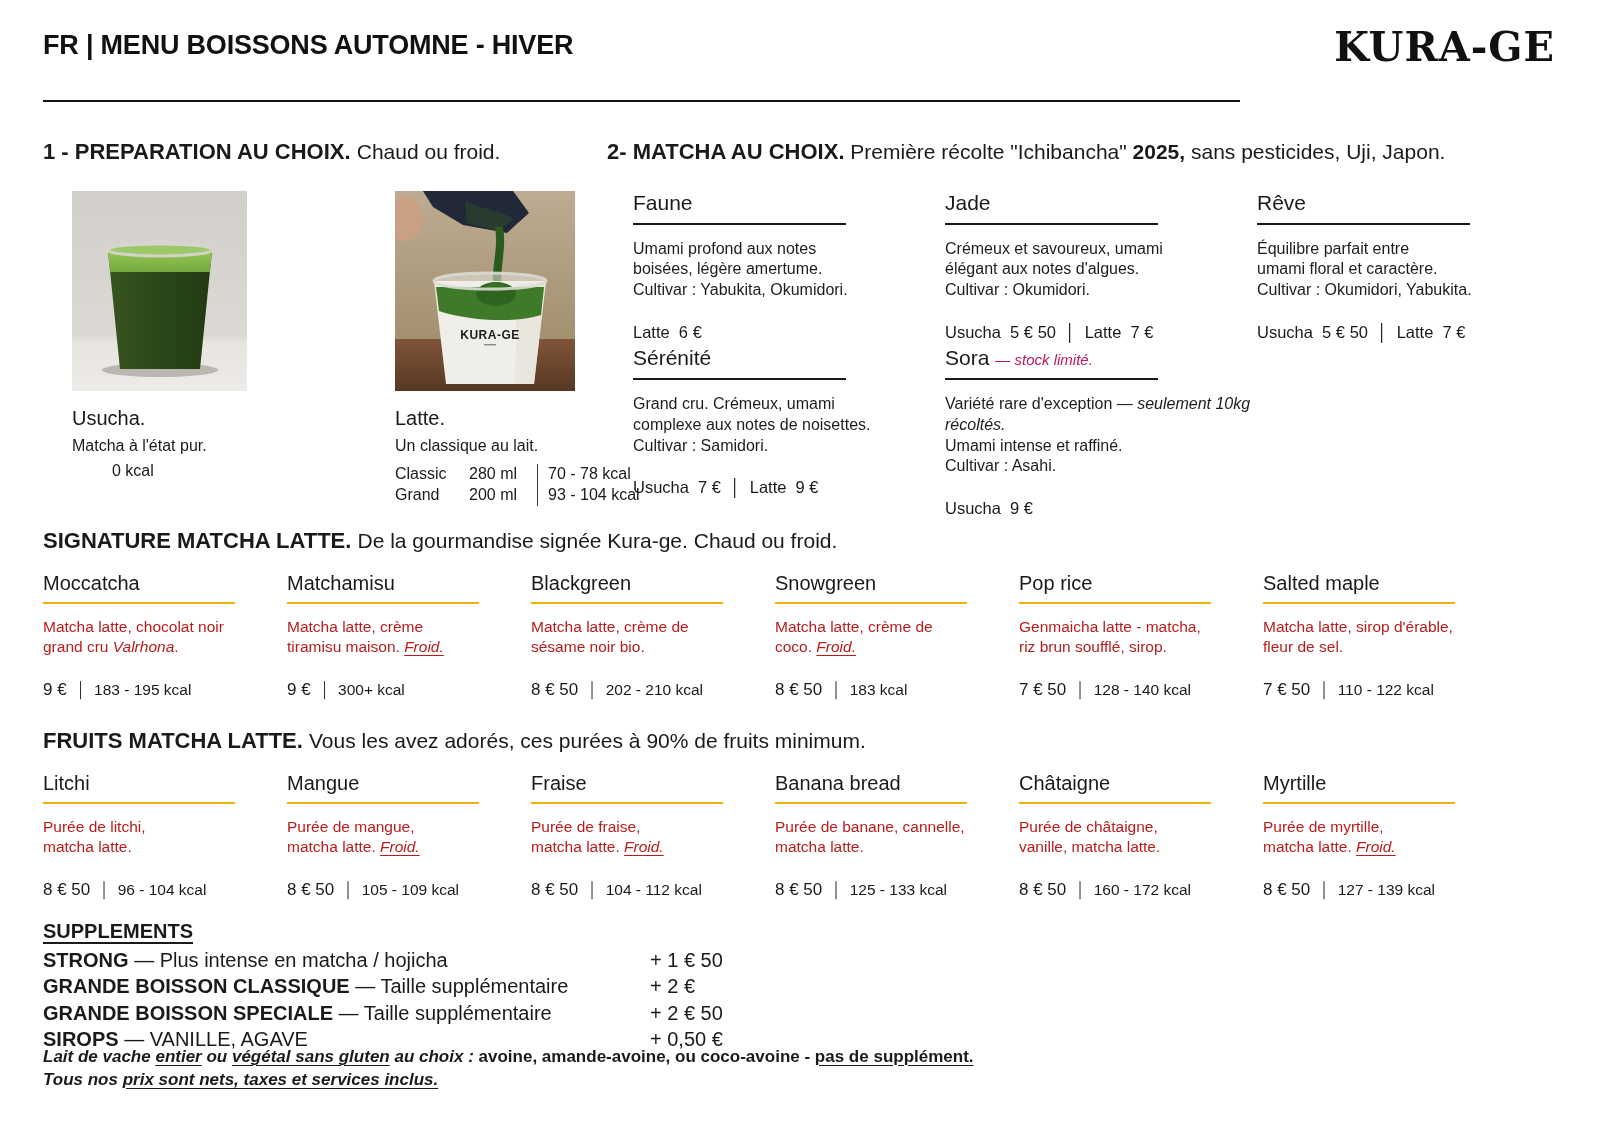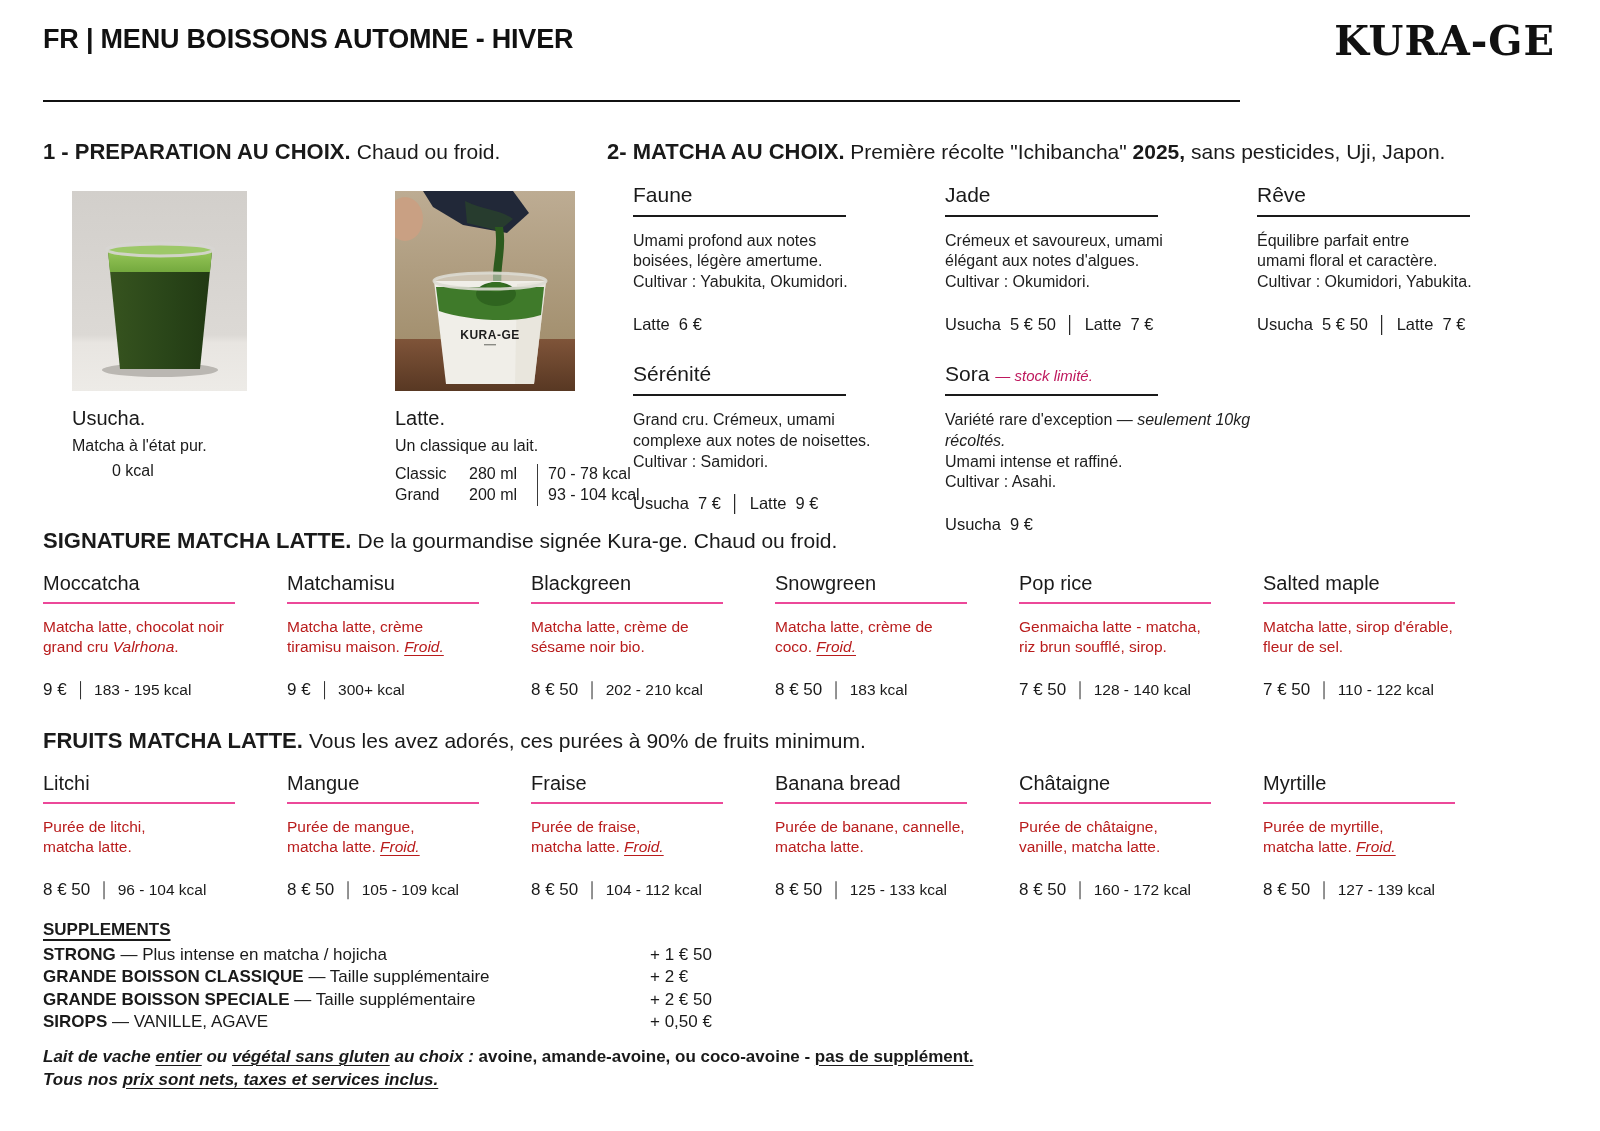--- a/index.html
+++ b/index.html
@@ -4,21 +4,21 @@
 <style>
   * { margin:0; padding:0; box-sizing:border-box; }
   body { background:#ffffff; font-family:"Liberation Sans","DejaVu Sans",sans-serif; color:#1a1a1a; }
   .page { position:relative; width:1600px; height:1131px; background:#fff; overflow:hidden; }
 
   .b { font-weight:bold; }
   .i { font-style:italic; }
   .u { text-decoration:underline; text-underline-offset:3px; text-decoration-thickness:1px; }
 
   
-  .header { position:absolute; left:43px; top:16px; right:45px; display:flex; justify-content:space-between; align-items:center; }
+  .header { position:absolute; left:43px; top:22px; right:45px; display:flex; justify-content:space-between; align-items:center; }
   .page-title { font-size:27px; font-weight:bold; letter-spacing:-0.2px; color:#111; }
   .logo { font-family:"DejaVu Serif","Liberation Serif",serif; font-weight:bold; font-size:40px; letter-spacing:1px; color:#111; transform:scaleY(1.04); }
   .rule { position:absolute; left:43px; top:100px; width:1197px; border-top:2px solid #111; }
 
   
   .sec-head { font-size:22px; line-height:1.3; white-space:nowrap; }
   .sec-head .h-bold { font-weight:bold; }
   .sec-head .h-rest { font-weight:normal; font-size:21px; }
 
   
@@ -30,42 +30,42 @@
   .caption { margin-top:16px; width:270px; }
   .cap-name { font-size:20px; margin-bottom:6px; }
   .cap-desc { font-size:16px; line-height:1.3; margin-bottom:4px; }
   .cap-kcal { font-size:16px; margin-top:6px;margin-left:40px; }
   .sz-table { margin-top:8px; }
   .sz-row { display:grid; grid-template-columns:74px 62px auto; font-size:16px; line-height:1.3; }
   .sz-kcal { border-left:1.5px solid #3a3a3a; padding-left:10px; margin-left:6px; }
 
   
   .sec2 { position:absolute; left:607px; top:138px; width:955px; }
-  .tea-grid { margin-left:26px; margin-top:16px; display:grid; grid-template-columns:312px 312px 312px; row-gap:28px; }
+  .tea-grid { margin-left:26px; margin-top:24px; display:grid; grid-template-columns:312px 312px 312px; row-gap:4px; }
   .tea-name-row { width:max-content; min-width:213px; border-bottom:2px solid #1a1a1a; padding-bottom:8px; margin-bottom:14px; }
   .tea-name { font-size:21px; }
   .tea-note { font-style:italic; font-size:15px; margin-left:6px; color:#be185d; }
   .tea-desc { font-size:16px; line-height:1.3; color:#1d1d1d; }
   .tea-price { margin-top:22px; font-size:16.5px; white-space:pre-wrap; }
 
   
   .band { position:absolute; left:43px; width:1464px; }
   .sig { top:527px; }
   .fruits { top:727px; }
   .card-grid { margin-top:16px; display:grid; grid-template-columns:repeat(6,1fr); }
-  .card-name-row { width:max-content; min-width:192px; border-bottom:2px solid #ec4899; padding-bottom:7px; margin-bottom:13px; }
+  .card-name-row { width:max-content; min-width:192px; border-bottom:2px solid #eab308; padding-bottom:7px; margin-bottom:13px; }
   .card-name { font-size:20px; }
   .card-desc { font-size:15.5px; line-height:1.34; color:#b91c1c; }
   .card-price { margin-top:22px; white-space:nowrap; }
   .price-main { font-size:17px; }
   .price-sep { font-size:15px; color:#333; margin:0 8px 0 10px; }
   .price-kcal { font-size:15.5px; }
 
   
-  .supp { position:absolute; left:43px; top:920px; width:760px; font-size:17px; }
+  .supp { position:absolute; left:43px; top:920px; width:760px; font-size:20px; }
   .supp-title { font-weight:bold; text-decoration:underline; text-underline-offset:4px; text-decoration-thickness:1.5px; margin-bottom:4px; }
   .supp-row { display:grid; grid-template-columns:607px auto; line-height:1.32; }
   .supp-label { font-weight:bold; }
 
   
   .footer { position:absolute; left:43px; top:1046px; font-size:17px; line-height:1.35; }
   .footer-line span { font-weight:bold; }
   svg text { font-family:"Liberation Sans","DejaVu Sans",sans-serif; }
 </style>
 </head>

